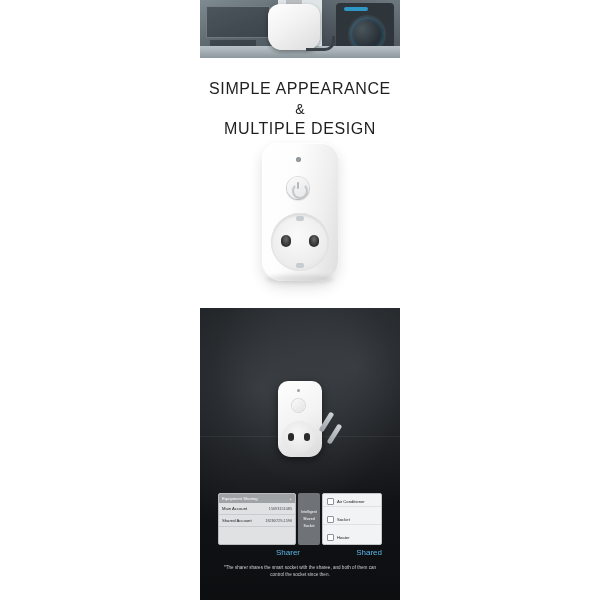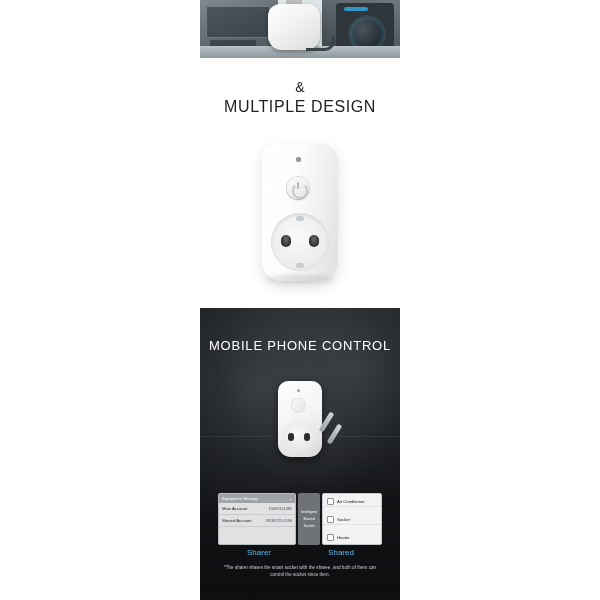--- a/index.html
+++ b/index.html
@@ -404,21 +404,21 @@
   }
   .captions {
     position: absolute;
     left: 18px;
     top: 240px;
     width: 164px;
     display: flex;
   }
   .captions .cap {
     flex: 1;
-    text-align: center;
+    text-align: right;
     color: #59b7e8;
     font-size: 8px;
   }
   .footnote {
     position: absolute;
     left: 20px;
     top: 256px;
     width: 160px;
     text-align: center;
     color: #c8cdd1;
@@ -444,20 +444,21 @@
     </div>
     <div class="counter"></div>
     <div class="plug">
       <div class="prong"></div>
       <div class="body"></div>
       <div class="cable"></div>
     </div>
   </div>
 
   <div class="headline">
+    <div class="line1">SIMPLE APPEARANCE</div>
     <div class="amp">&amp;</div>
     <div class="line2">MULTIPLE DESIGN</div>
   </div>
 
   <div class="product">
     <div class="shell"></div>
     <div class="led-dot"></div>
     <div class="power-btn"></div>
     <div class="socket-face">
       <div class="clip t"></div>
@@ -466,21 +467,20 @@
       <div class="hole r"></div>
     </div>
     <div class="shadow"></div>
   </div>
 
   <div class="panel-dark">
     <div class="room"></div>
     <div class="wall-line"></div>
 
     <div class="title">
-      <div class="t2">MOBILE PHONE CONTROL</div>
     </div>
 
     <div class="plug2">
       <div class="body"></div>
       <div class="dot"></div>
       <div class="btn"></div>
       <div class="face">
         <div class="h l"></div>
         <div class="h r"></div>
       </div>

